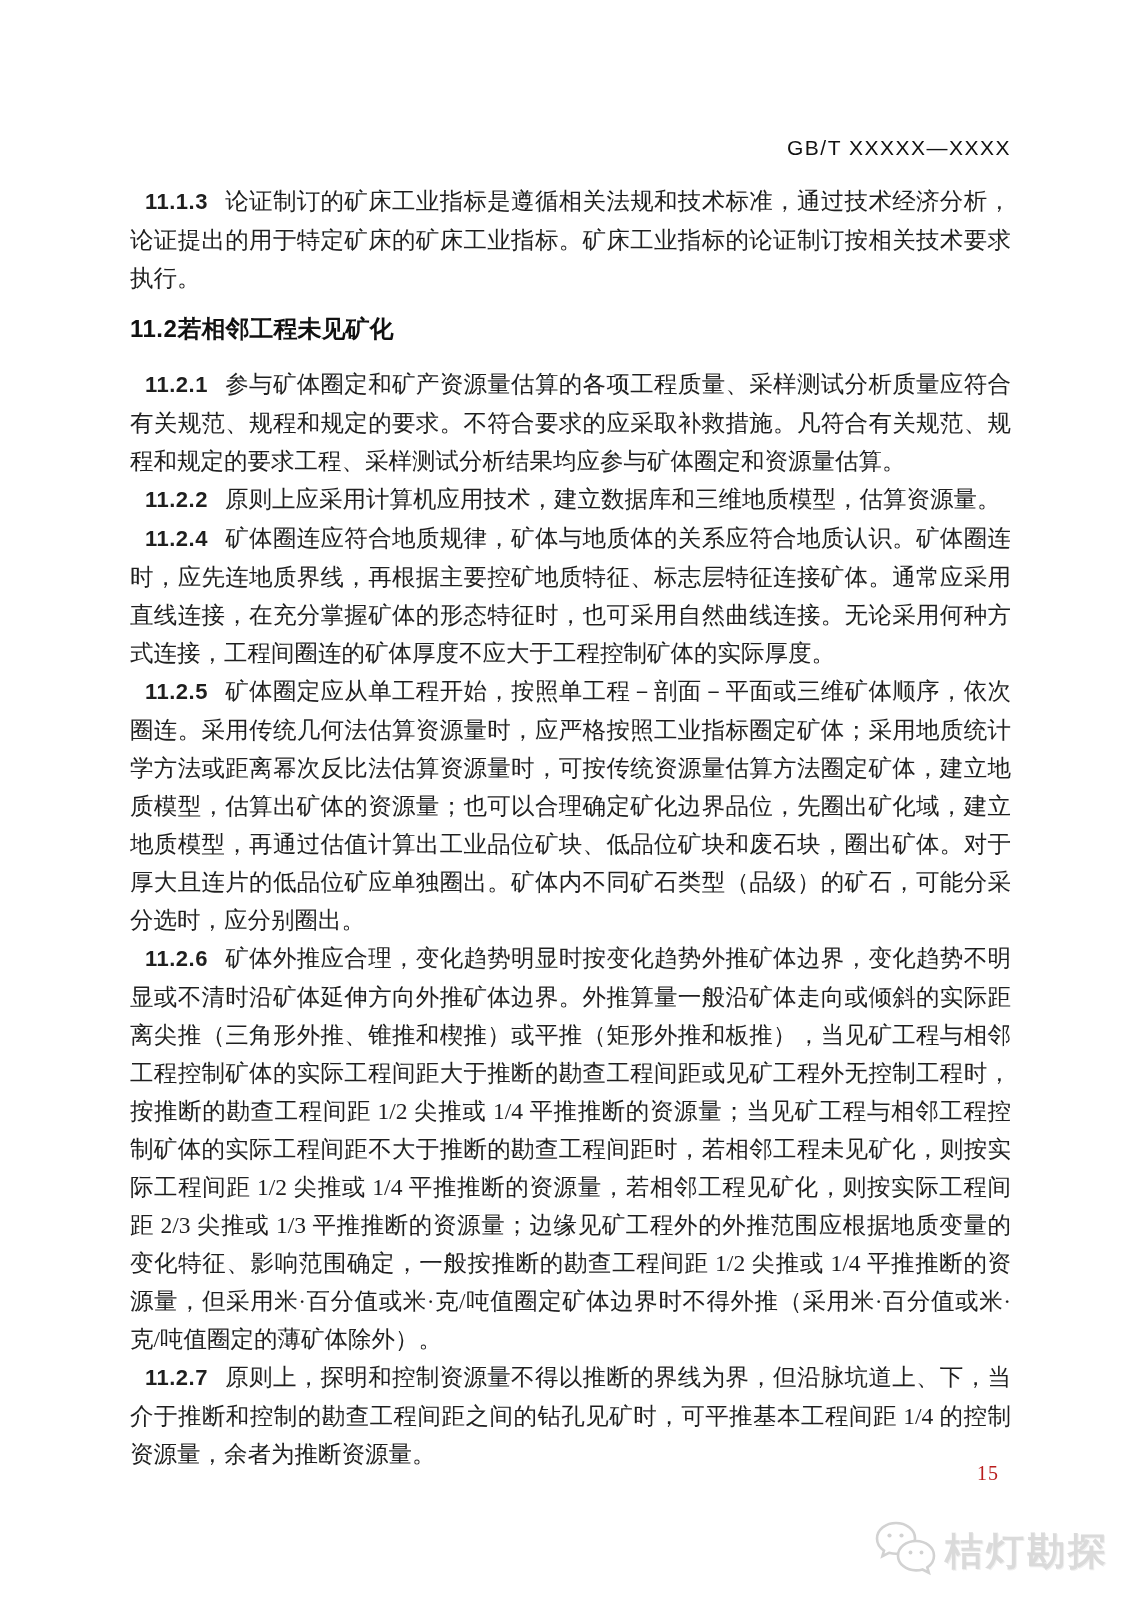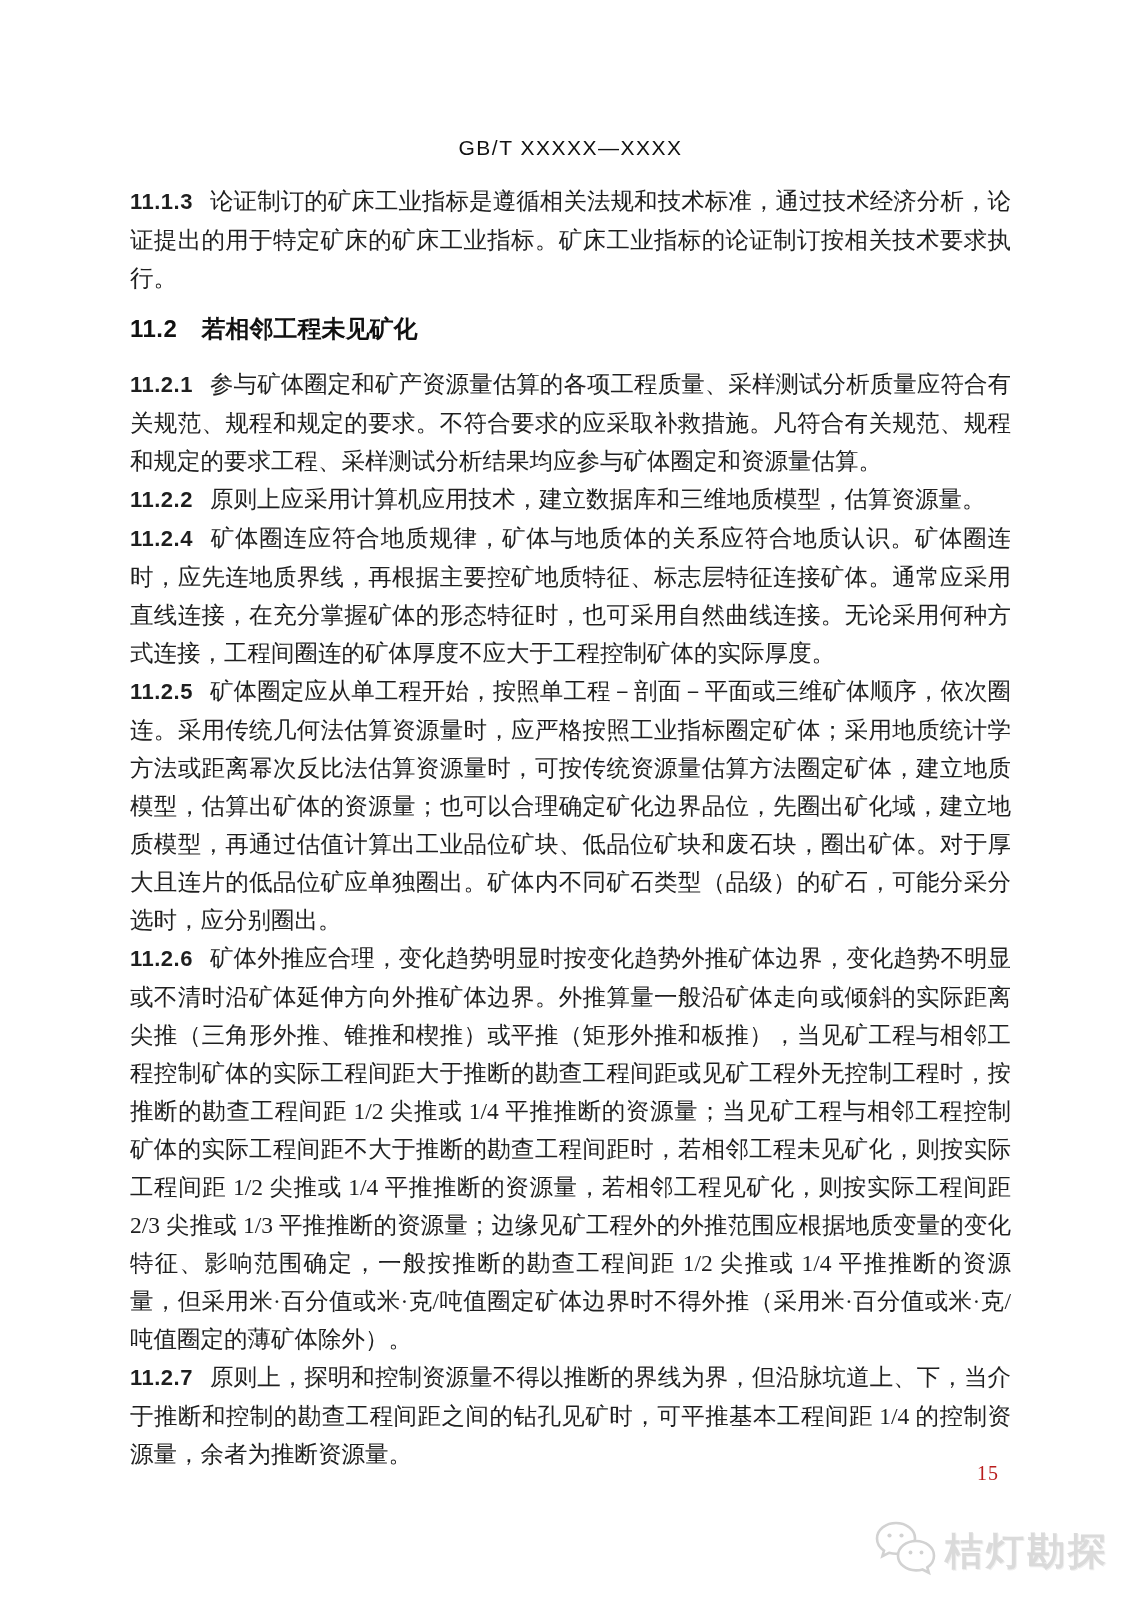--- a/index.html
+++ b/index.html
@@ -10,21 +10,21 @@
     background:#ffffff;
     overflow:hidden;
     font-family:"Liberation Serif","DejaVu Serif",serif;
     color:#1f1f1f;
   }
   .std-header{
     position:absolute;
     top:136px;
     left:130px;
     width:881px;
-    text-align:center;
+    text-align:right;
     font-family:"Liberation Sans","DejaVu Sans",sans-serif;
     font-size:21px;
     letter-spacing:1.5px;
     color:#111;
   }
   .content{
     position:absolute;
     top:182px;
     left:130px;
     width:881px;
@@ -36,31 +36,31 @@
     text-align:justify;
     text-justify:inter-ideograph;
     color:#1f1f1f;
   }
   .clause .num{
     font-family:"Liberation Sans","DejaVu Sans",sans-serif;
     font-weight:700;
     font-size:22px;
     margin-right:17px;
     letter-spacing:0.5px;
+    margin-left:15px;
   }
   .section-heading{
     margin:16px 0 20px 0;
     font-family:"Liberation Sans","DejaVu Sans",sans-serif;
     font-weight:700;
     font-size:24px;
     line-height:32px;
     color:#111;
   }
   .section-heading .num{
-    margin-right:24px;
     letter-spacing:0.5px;
   }
   .page-number{
     position:absolute;
     top:1462px;
     left:130px;
     width:881px;
     text-align:right;
     padding-right:12px;
     box-sizing:border-box;

